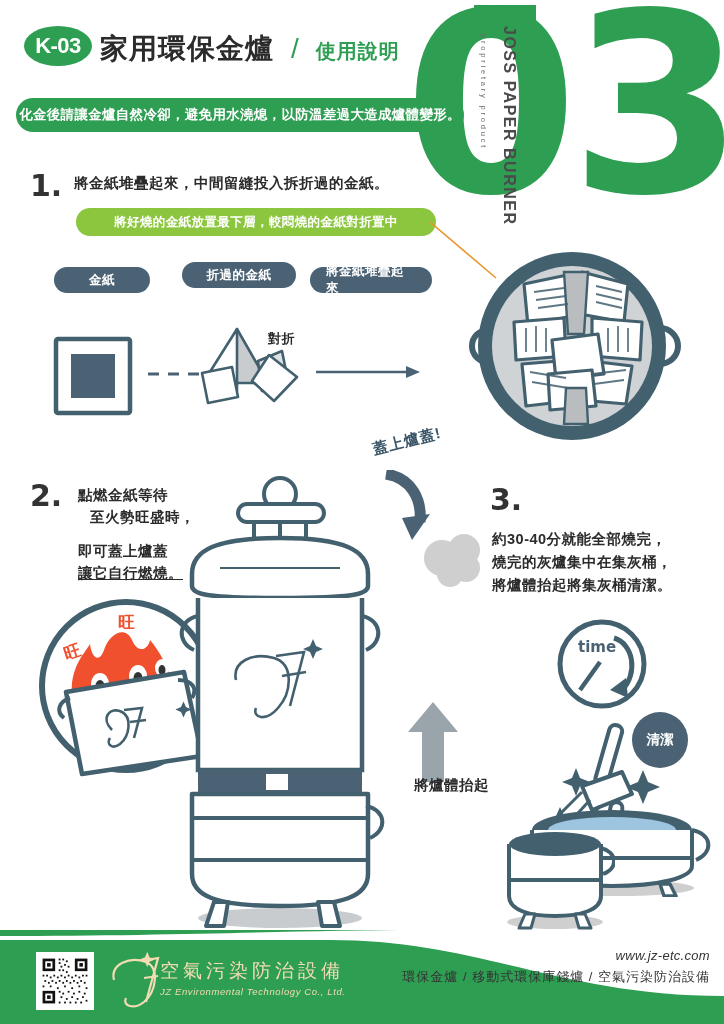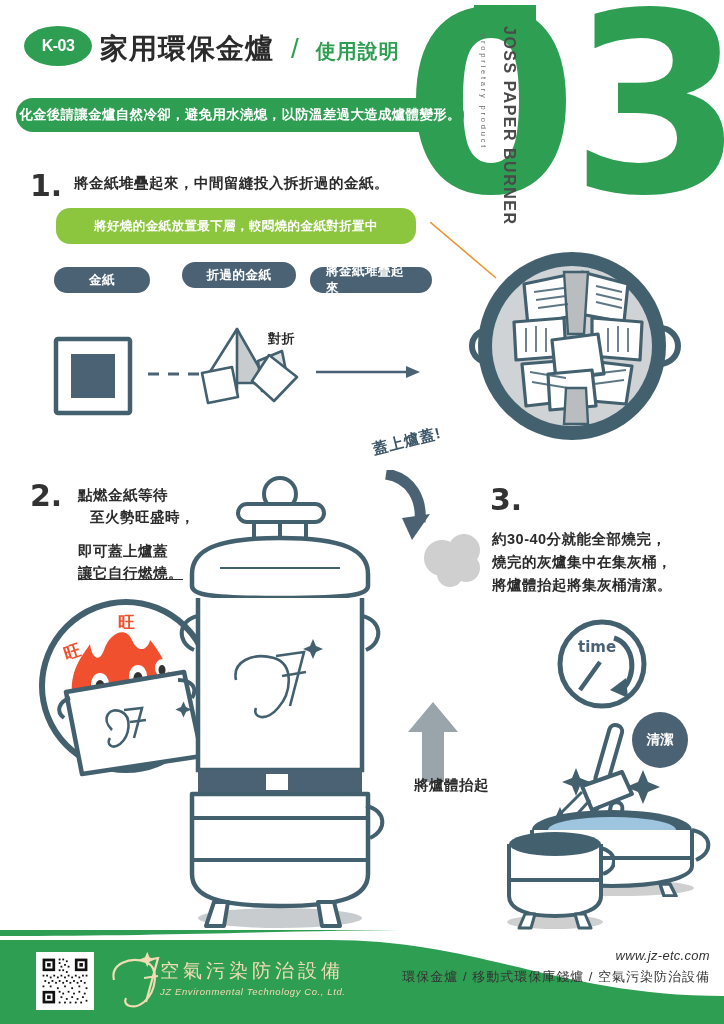--- a/index.html
+++ b/index.html
@@ -46,21 +46,21 @@
     font-size: 7.5px; letter-spacing: 2.8px;
     color: #6b6b6b;
   }
 
   .k-badge {
     position: absolute; left: 24px; top: 26px;
     width: 68px; height: 40px;
     border-radius: 50%;
     background: #2e9e52;
     color: #fff;
-    font-size: 16px; font-weight: 700;
+    font-size: 22px; font-weight: 700;
     display: flex; align-items: center; justify-content: center;
     letter-spacing: -0.5px;
   }
   .title-row {
     position: absolute; left: 100px; top: 30px;
     display: flex; align-items: baseline; gap: 17px;
     white-space: nowrap;
   }
   .title-main { font-size: 28px; font-weight: 700; color: #2b2b2b; letter-spacing: 1px; }
   .title-slash { font-size: 28px; font-weight: 400; color: #2e9e52; }
@@ -83,22 +83,22 @@
     font-size: 30px; font-weight: 700; color: #333;
     font-family: "DejaVu Sans", sans-serif;
   }
   .step-text {
     position: absolute;
     font-size: 14.5px; font-weight: 700; color: #2b2b2b;
     line-height: 1.55; letter-spacing: 0.5px;
   }
 
   .green-tip {
-    position: absolute; left: 56px; top: 208px;
-    width: 360px; height: 36px;
+    position: absolute; left: 76px; top: 208px;
+    width: 360px; height: 28px;
     background: #8cc63f;
     border-radius: 14px;
     color: #fff; font-size: 12.5px; font-weight: 700;
     display: flex; align-items: center; justify-content: center;
     letter-spacing: 0.4px;
   }
   .tip-line {
     position: absolute; left: 430px; top: 222px;
     width: 68px; height: 58px;
     pointer-events: none;

